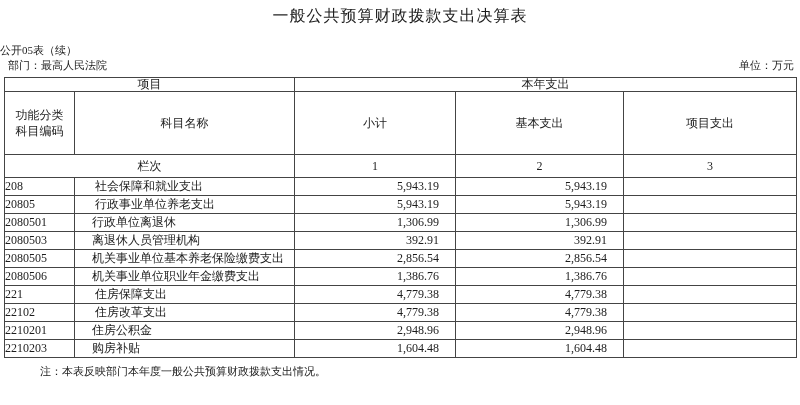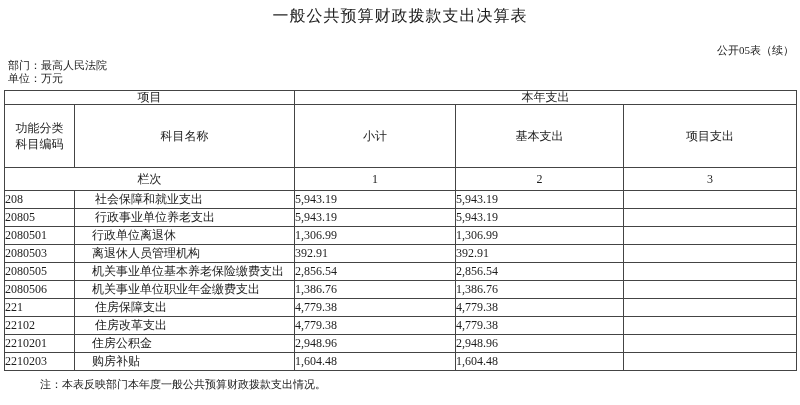--- a/index.html
+++ b/index.html
@@ -15,32 +15,30 @@
 
   .title {
     text-align: center;
     font-size: 16px;
     font-weight: normal;
     padding-top: 7px;
     line-height: 18px;
     letter-spacing: 1px;
   }
   .sheet-label {
-    text-align: right;
     font-size: 11px;
     line-height: 13px;
     margin: 19px 6px 0 0;
   }
   .meta-row {
     display: flex;
     justify-content: space-between;
     font-size: 11px;
     line-height: 13px;
     margin: 2px 6px 0 8px;
-    flex-direction: column;
   }
 
   table.fin-table {
     border-collapse: collapse;
     table-layout: fixed;
     width: 792px;
     margin: 5px 4px 0 4px;
   }
   .fin-table th, .fin-table td {
     border: 1px solid #444;
@@ -52,21 +50,21 @@
     vertical-align: middle;
   }
   .fin-table thead th { text-align: center; }
   tr.h1 th { height: 14px; line-height: 13px; }
   tr.h2 th { height: 63px; line-height: 16px; }
   tr.h3 th { height: 23px; line-height: 16px; }
   .fin-table tbody td { height: 17.6px; line-height: 17px; }
   td.code { text-align: left; padding-left: 0; }
   td.name { text-align: left; padding-left: 20px; }
   td.name.indent { padding-left: 17px; margin-top: 28px; }
-  td.num { padding-right: 31px; }
+  td.num { text-align: right; padding-right: 16px; }
 
   .note {
     font-size: 11px;
     line-height: 13px;
     margin: 7px 0 0 40px;
   }
 </style>
 </head>
 <body>
 

